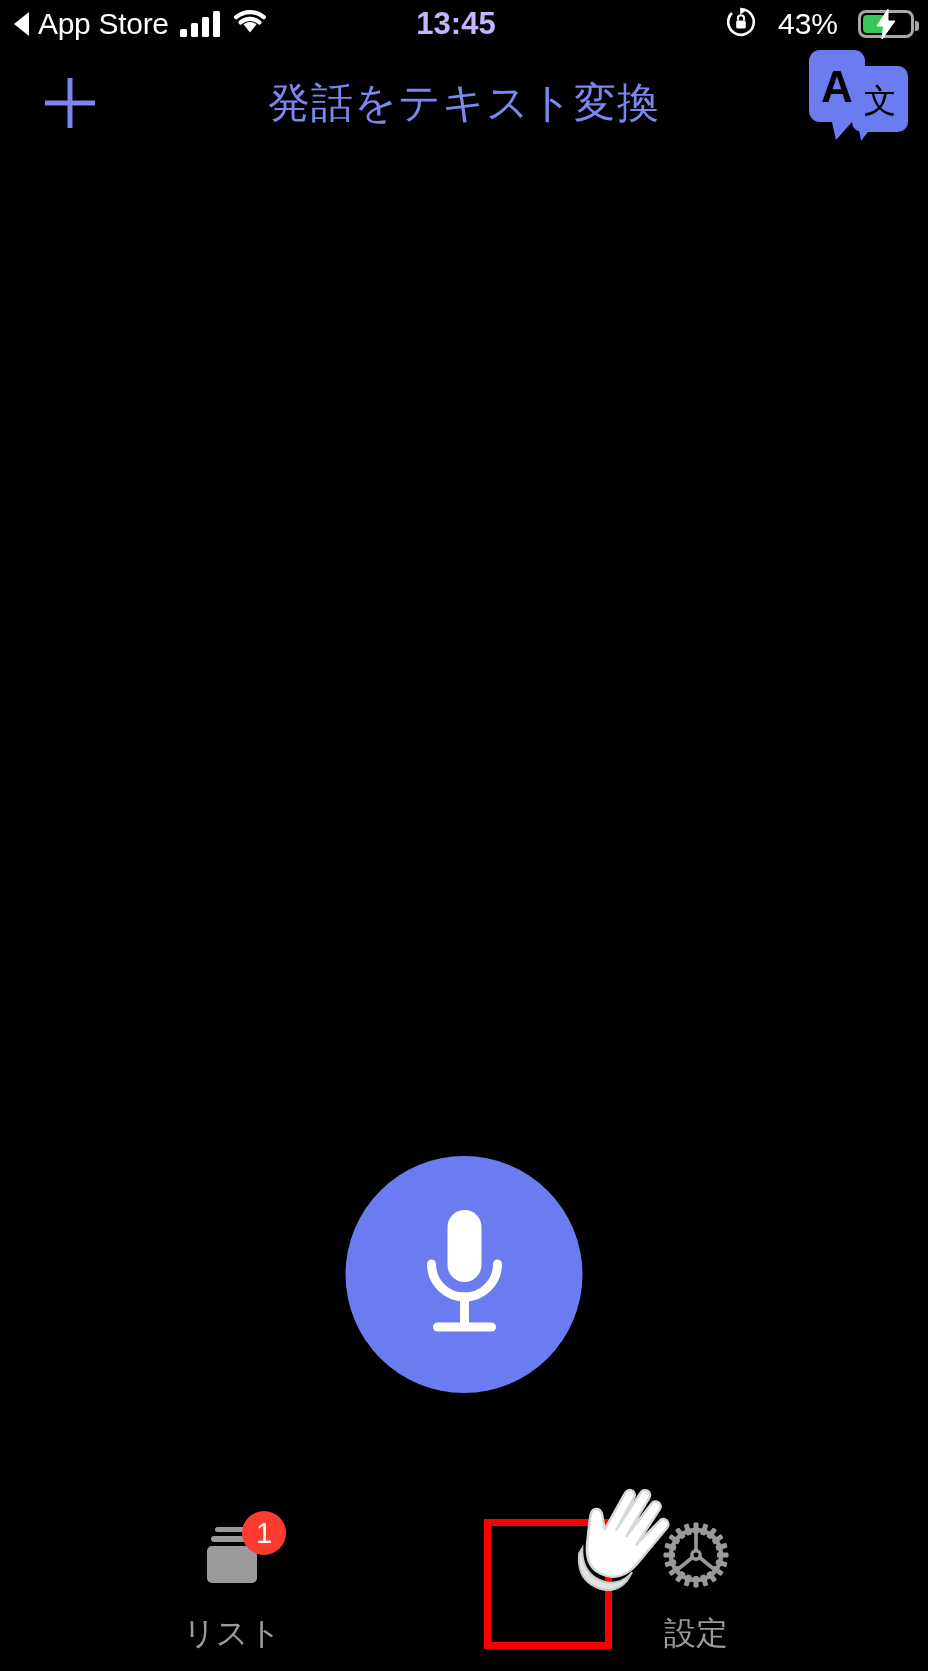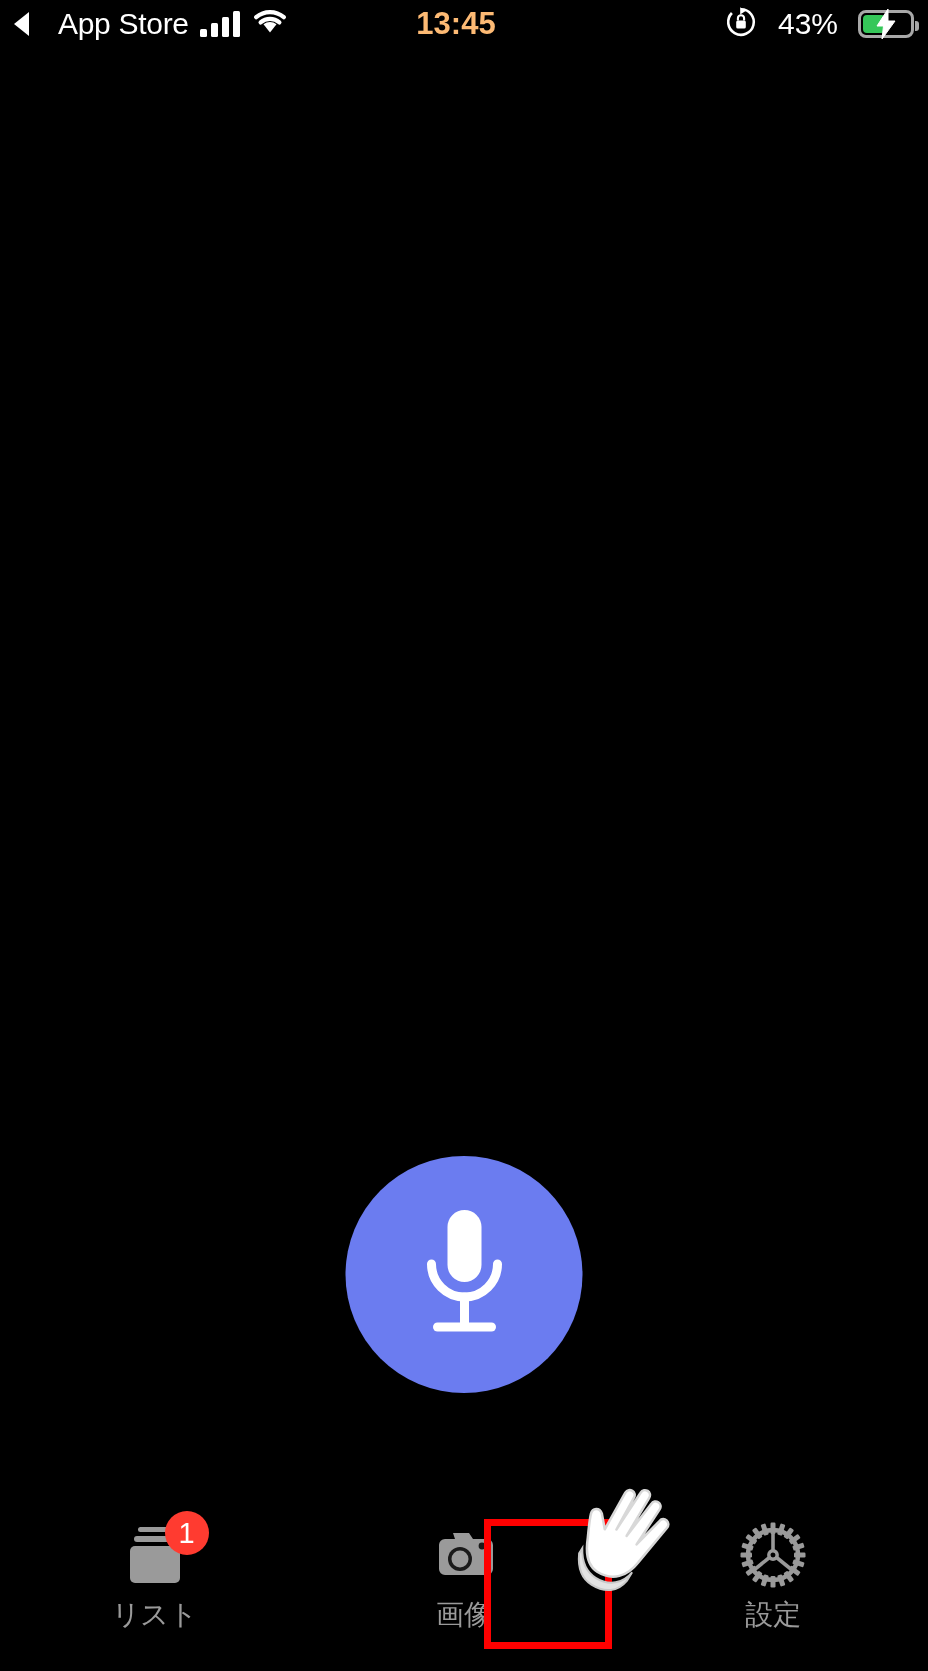--- a/index.html
+++ b/index.html
@@ -43,21 +43,20 @@
     border-top: 12px solid transparent;
     border-bottom: 12px solid transparent;
     border-right: 15px solid #ffffff;
   }
   .sb-carrier {
     font-size: 30px;
     font-weight: 400;
     letter-spacing: -0.3px;
     color: #ffffff;
     line-height: 1;
-    margin-left: 20px;
   }
   .sb-signal {
     display: flex;
     align-items: flex-end;
     gap: 4px;
     height: 26px;
     margin-left: 2px;
   }
   .sb-signal i {
     display: block;
@@ -77,21 +76,21 @@
     width: 928px;
     height: 48px;
     display: flex;
     align-items: center;
     justify-content: center;
     pointer-events: none;
   }
   .sb-time {
     font-size: 31px;
     font-weight: 700;
-    color: #fdba74;
+    color: #c4b5fd;
     letter-spacing: 0px;
     margin-left: -16px;
   }
 
   .sb-right {
     position: absolute;
     right: 14px; top: 0;
     height: 48px;
     display: flex;
     align-items: center;
@@ -207,22 +206,22 @@
   }
   .tab-icon {
     position: relative;
     width: 72px;
     height: 72px;
     display: flex;
     align-items: center;
     justify-content: center;
   }
   .tab-label {
-    margin-top: 10px;
-    font-size: 28px;
+    margin-top: 26px;
+    font-size: 32px;
     font-family: "DejaVu Sans", "Liberation Sans", sans-serif;
     line-height: 1;
     color: #9a9a9a;
   }
   .tab.active .tab-label { color: #6b7cf0; }
 
   .badge {
     position: absolute;
     left: 46px;
     top: -8px;
@@ -305,20 +304,43 @@
       <span class="sb-pct">43%</span>
       <span class="sb-batt">
         <span class="sb-batt-fill" id="batt-fill" style="width: 21.5px;"></span>
         <svg class="sb-bolt" width="22" height="30" viewBox="0 0 22 30">
           <path d="M13 0 L2 17 h6.5 L7 30 L20 12 h-7 Z" fill="#ffffff" stroke="#ffffff" stroke-width="1"></path>
         </svg>
       </span>
     </div>
   </div>
 
+  <div id="nav-bar">
+
+    <div id="add-button">
+      <svg width="62" height="62" viewBox="0 0 62 62">
+        <path d="M31 6 V56 M6 31 H56" stroke="#7b86ef" stroke-width="5" stroke-linecap="butt"></path>
+      </svg>
+    </div>
+
+    <div id="nav-title">発話をテキスト変換</div>
+
+    <div id="translate-button">
+      <svg width="112" height="116" viewBox="0 0 112 116">
+
+        <path d="M60 22 h36 a10 10 0 0 1 10 10 v46 a10 10 0 0 1 -10 10 h-36 a10 10 0 0 1 -10 -10 v-46 a10 10 0 0 1 10 -10 z" fill="#6b7cf0"></path>
+        <path d="M56 80 l16 0 l-13 17 z" fill="#6b7cf0"></path>
+        <text x="78" y="68" font-size="33" fill="#000" text-anchor="middle" font-family="'DejaVu Sans', sans-serif">文</text>
+
+        <path d="M18 6 h34 a11 11 0 0 1 11 11 v50 a11 11 0 0 1 -11 11 h-34 a11 11 0 0 1 -11 -11 v-50 a11 11 0 0 1 11 -11 z" fill="#6b7cf0"></path>
+        <path d="M30 78 l20 0 l-16 18 z" fill="#6b7cf0"></path>
+        <text x="35" y="58" font-size="44" fill="#000" text-anchor="middle" font-family="'Liberation Sans', sans-serif" font-weight="bold">A</text>
+      </svg>
+    </div>
+  </div>
 
   <div id="content-area"></div>
 
   <div id="record-button">
     <svg width="110" height="150" viewBox="0 0 110 150">
       <rect x="38" y="10" width="34" height="72" rx="17" fill="#ffffff"></rect>
       <path d="M22 64 a33 33 0 0 0 66 0" stroke="#ffffff" stroke-width="9" fill="none" stroke-linecap="round"></path>
       <path d="M55 97 v26" stroke="#ffffff" stroke-width="9" stroke-linecap="round"></path>
       <path d="M28 127 h54" stroke="#ffffff" stroke-width="9" stroke-linecap="round"></path>
     </svg>
@@ -332,31 +354,20 @@
           <rect x="19" y="8" width="34" height="5" rx="2.5" fill="#9a9a9a"></rect>
           <rect x="15" y="17" width="42" height="6" rx="3" fill="#9a9a9a"></rect>
           <rect x="11" y="27" width="50" height="37" rx="5" fill="#9a9a9a"></rect>
         </svg>
         <span class="badge">1</span>
       </div>
       <div class="tab-label">リスト</div>
     </div>
 
 
-    <div class="tab">
-      <div class="tab-icon">
-        <svg width="72" height="72" viewBox="0 0 72 72">
-          <path d="M25 14 h16 l4 6 h14 a6 6 0 0 1 6 6 v24 a6 6 0 0 1 -6 6 h-42 a6 6 0 0 1 -6 -6 v-24 a6 6 0 0 1 6 -6 h10 z" fill="#9a9a9a"></path>
-          <circle cx="32" cy="40" r="12" fill="#1a1a1a"></circle>
-          <circle cx="32" cy="40" r="8.5" fill="#9a9a9a"></circle>
-          <circle cx="54" cy="27" r="3.4" fill="#1a1a1a"></circle>
-        </svg>
-      </div>
-      <div class="tab-label">画像</div>
-    </div>
 
     <div class="tab">
       <div class="tab-icon">
         <svg width="72" height="72" viewBox="0 0 72 72">
           <g id="gear-teeth" fill="#9a9a9a">
               <rect x="33.5" y="3.5" width="5" height="11.5" rx="1.2" transform="rotate(0 36 36)"></rect>
               <rect x="33.5" y="3.5" width="5" height="11.5" rx="1.2" transform="rotate(18 36 36)"></rect>
               <rect x="33.5" y="3.5" width="5" height="11.5" rx="1.2" transform="rotate(36 36 36)"></rect>
               <rect x="33.5" y="3.5" width="5" height="11.5" rx="1.2" transform="rotate(54 36 36)"></rect>
               <rect x="33.5" y="3.5" width="5" height="11.5" rx="1.2" transform="rotate(72 36 36)"></rect>

